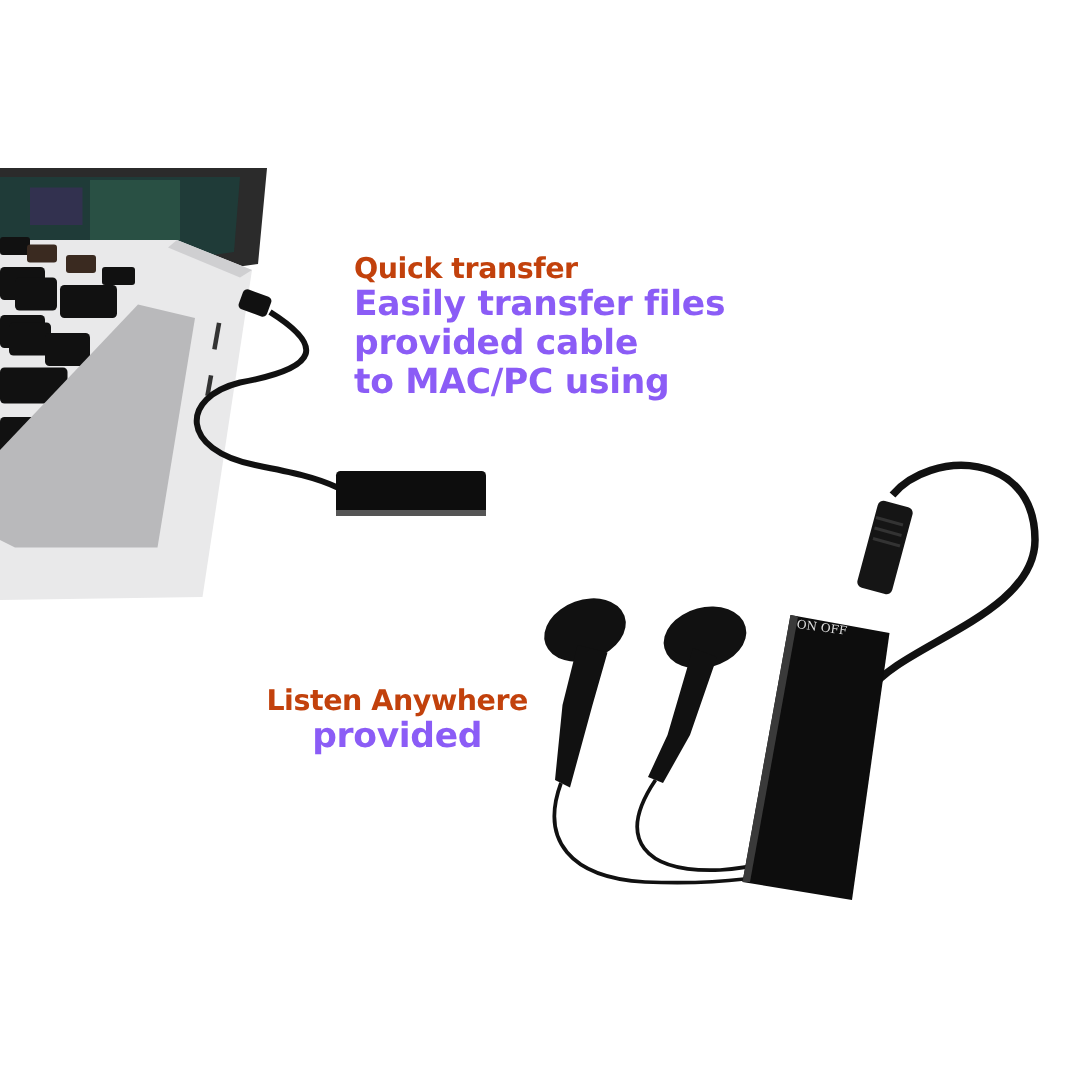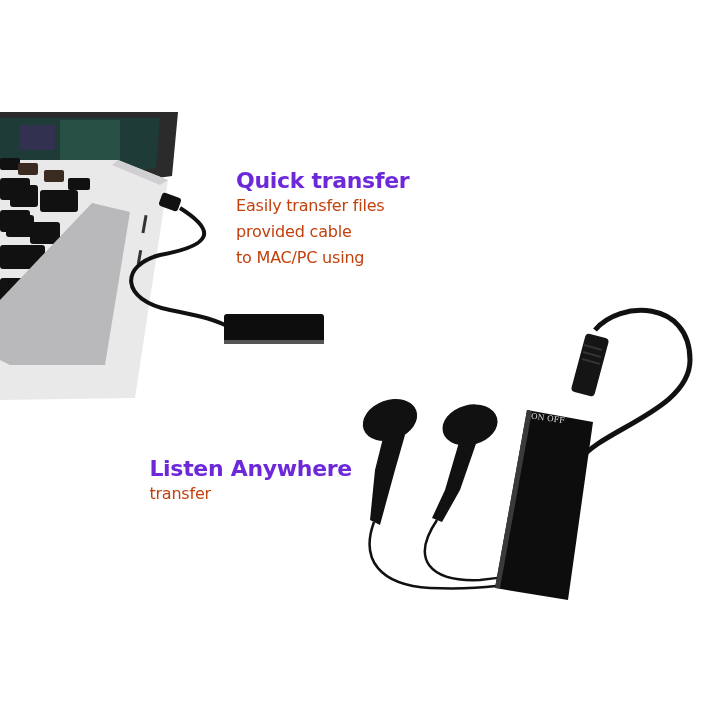--- a/index.html
+++ b/index.html
@@ -1,20 +1,20 @@
 <!DOCTYPE html>
 <html><head>
 <meta charset="utf-8">
 <style>
   html, body { margin:0; padding:0; }
   body { width:720px; height:720px; background:#ffffff; position:relative; overflow:hidden; font-family:"DejaVu Sans", sans-serif; }
   .abs { position:absolute; }
-  .heading { color:#6d28d9; font-weight:bold; font-size:22px; letter-spacing:-0.3px; }
-  .body-text { color:#c2410c; font-weight:normal; font-size:16px; line-height:26px; letter-spacing:-0.2px; }
-  .right { text-align:left; }
+  .heading { color:#c2410c; font-weight:bold; font-size:19px; letter-spacing:-0.3px; }
+  .body-text { color:#8b5cf6; font-weight:bold; font-size:23px; line-height:26px; letter-spacing:-0.2px; }
+  .right { text-align:center; }
 </style>
 </head>
 <body>
 
 <svg class="abs" style="left:0;top:0" width="720" height="720" viewBox="0 0 720 720">
 
   <polygon points="0,112 178,112 172,176 0,200" fill="#2b2b2b"></polygon>
   <polygon points="0,118 160,118 156,168 0,190" fill="#1f3b38"></polygon>
   <rect x="60" y="120" width="60" height="40" fill="#2d5a4a" opacity="0.7"></rect>
   <rect x="20" y="125" width="35" height="25" fill="#3a2d5a" opacity="0.7"></rect>
@@ -77,14 +77,14 @@
 
 <div class="abs" style="left:236px;top:168px;">
   <div class="heading">Quick transfer</div>
   <div class="body-text">Easily transfer files</div>
   <div class="body-text">provided cable</div>
   <div class="body-text">to MAC/PC using</div>
 </div>
 
 <div class="abs right" style="right:368px;top:456px;">
   <div class="heading">Listen Anywhere</div>
-  <div class="body-text">transfer</div>
+  <div class="body-text">provided</div>
 </div>
 
 </body></html>

